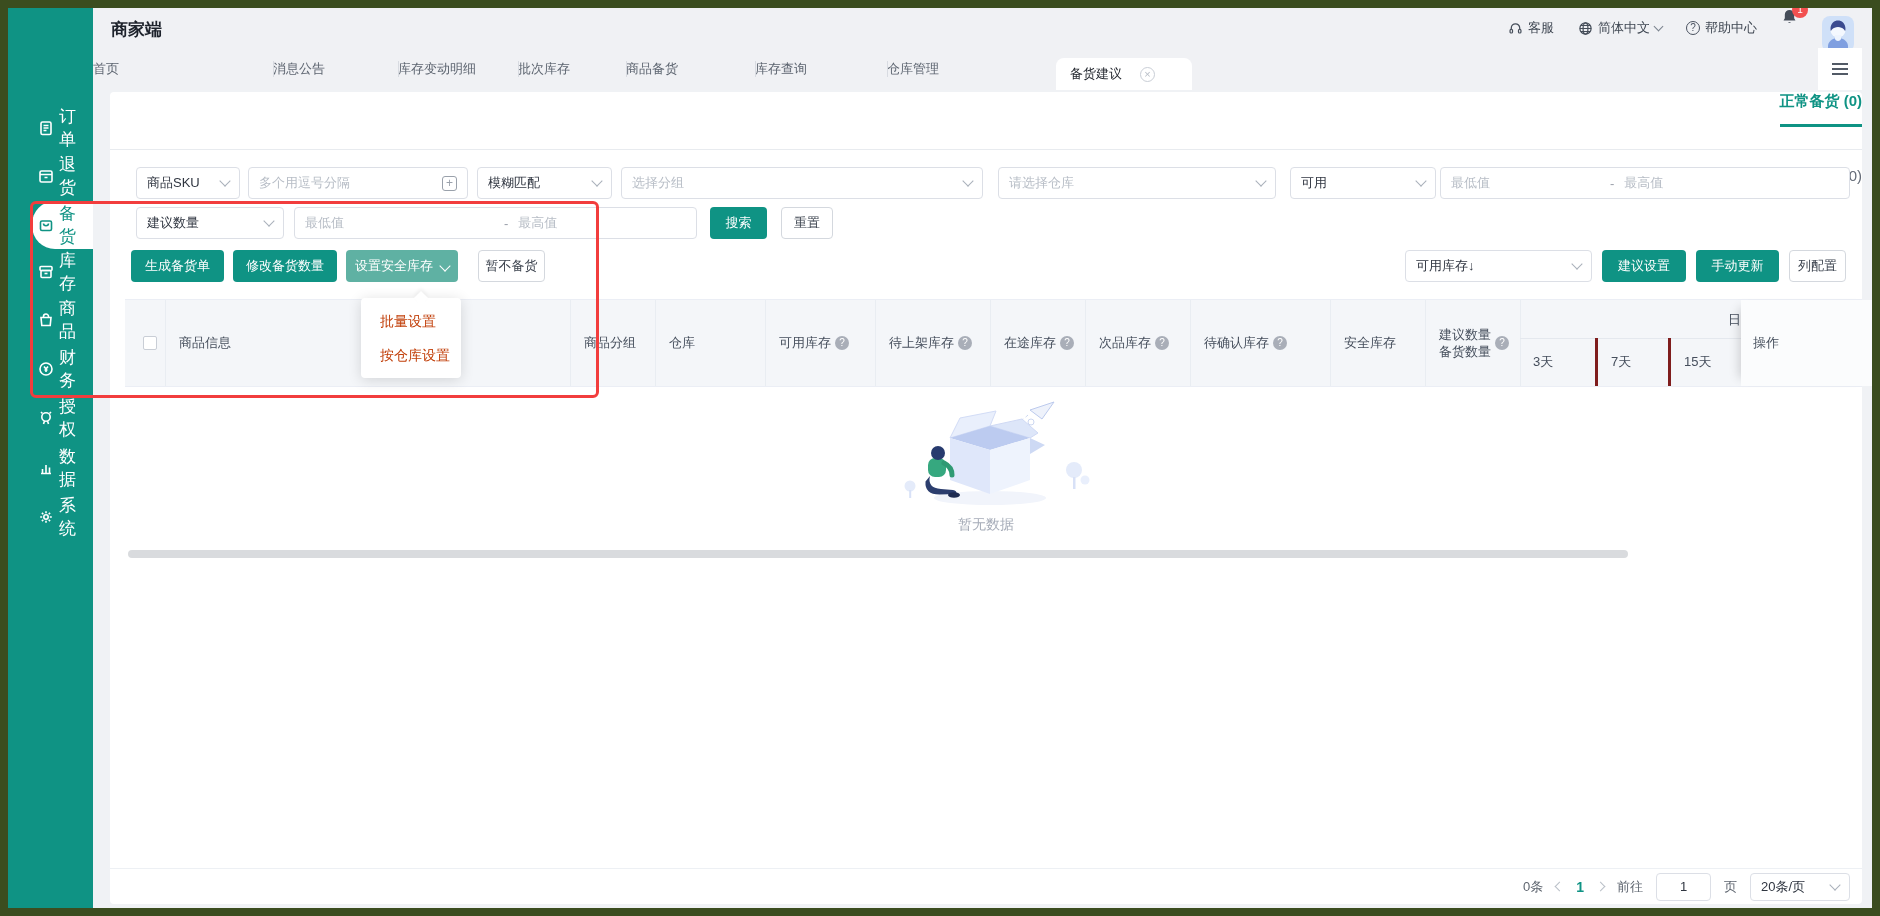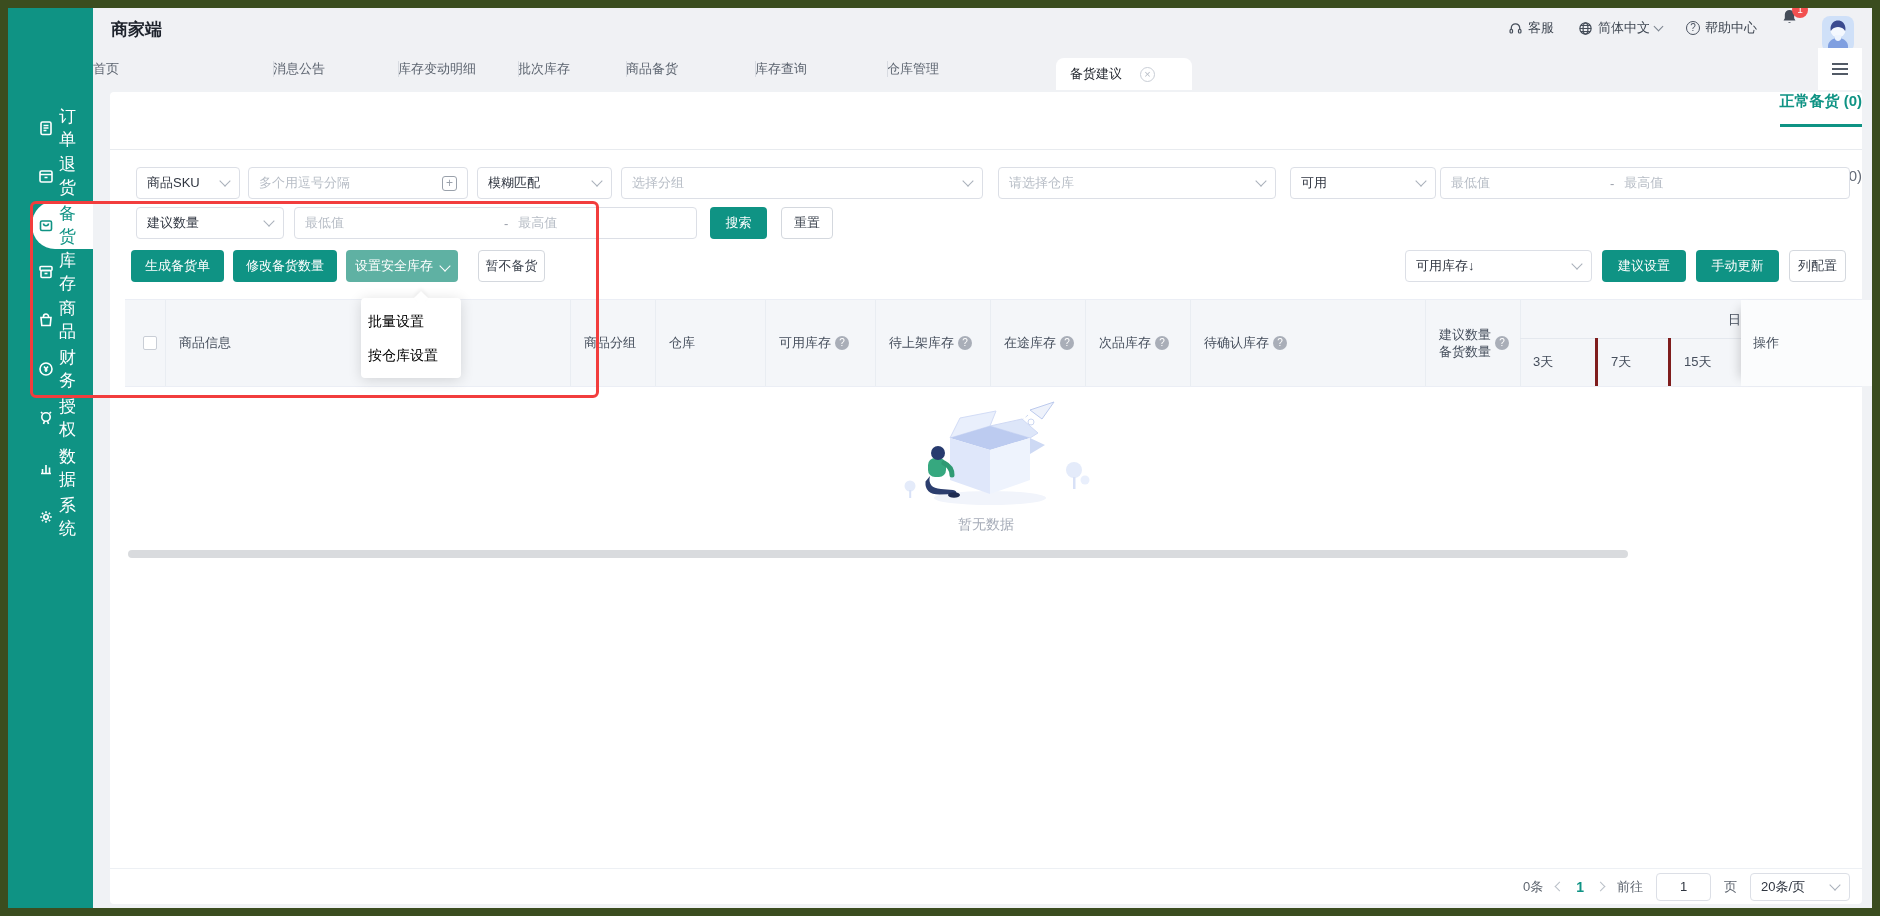--- a/index.html
+++ b/index.html
@@ -59,21 +59,21 @@
 
   .btn { position:absolute; height:32px; border-radius:4px; font-size:13px; display:flex; align-items:center; justify-content:center; cursor:pointer; border:none; }
   .btn.primary { background:#0f9384; color:#fff; }
   .btn.soft { background:#5fb1a3; color:#fff; gap:6px; }
   .btn.soft .chev { border-color:#fff; margin:0 0 0 2px; }
   .btn.plain { background:#fff; border:1px solid #d4d8de; color:#3c434e; }
 
   
   .menu { position:absolute; left:251px; top:206px; width:100px; height:80px; background:#fff; border-radius:4px; box-shadow:0 2px 14px rgba(0,0,0,.14); z-index:60; }
   .menu::before { content:""; position:absolute; left:55px; top:-5px; width:10px; height:10px; background:#fff; transform:rotate(45deg); box-shadow:-2px -2px 4px rgba(0,0,0,.05); }
-  .menu-item { height:34px; line-height:34px; padding-left:7px; font-size:14px; color:#000000; cursor:pointer; }
+  .menu-item { height:34px; line-height:34px; padding-left:19px; font-size:14px; color:#c2410c; cursor:pointer; }
   .menu-item:first-child { margin-top:6px; }
 
   
   .thead { position:absolute; left:15px; right:0; top:207px; height:88px; background:#f4f6f9; border-top:1px solid #ebeef5; border-bottom:1px solid #ebeef5; font-size:13px; color:#454e5c; }
   .th { position:absolute; top:0; bottom:0; display:flex; align-items:center; padding-left:13px; gap:4px; border-left:1px solid #e9edf2; }
   .th.first { border-left:none; }
   .help { width:14px; height:14px; border-radius:50%; background:#a9aeb8; color:#fff; font-size:10px; line-height:14px; text-align:center; flex:0 0 auto; }
   .help::after { content:"?"; }
   .cb { width:14px; height:14px; border:1px solid #c9ced6; border-radius:2px; background:#fff; cursor:pointer; }
   .th-sub { position:absolute; top:38px; bottom:0; display:flex; align-items:center; padding-left:13px; border-left:3px solid #7f1d1d; }
@@ -358,20 +358,23 @@
             <span>待上架库存</span>
             <span class="help"></span>
           </div>
         <div class="th" style="left:960px;width:105px">
             <span>次品库存</span>
             <span class="help"></span>
           </div>
         <div class="th" style="left:1065px;width:140px">
             <span>待确认库存</span>
             <span class="help"></span>
+          </div>
+        <div class="th" style="left:1205px;width:95px">
+            <span>安全库存</span>
           </div>
         <div class="th" style="left:1300px;width:95px">
           <span class="two-line">
             <span>建议数量</span>
             <span>备货数量</span>
           </span>
           <span class="help"></span>
         </div>
         <div class="th" style="left:1395px;width:221px;border-left:1px solid #e9edf2"></div>
         <span class="grp-label">日</span>

